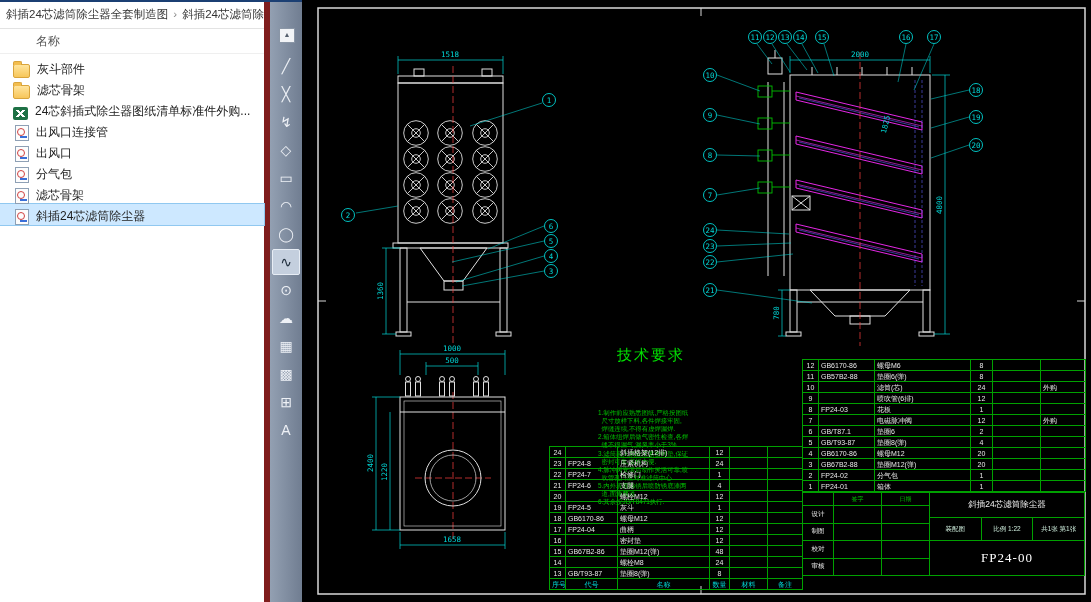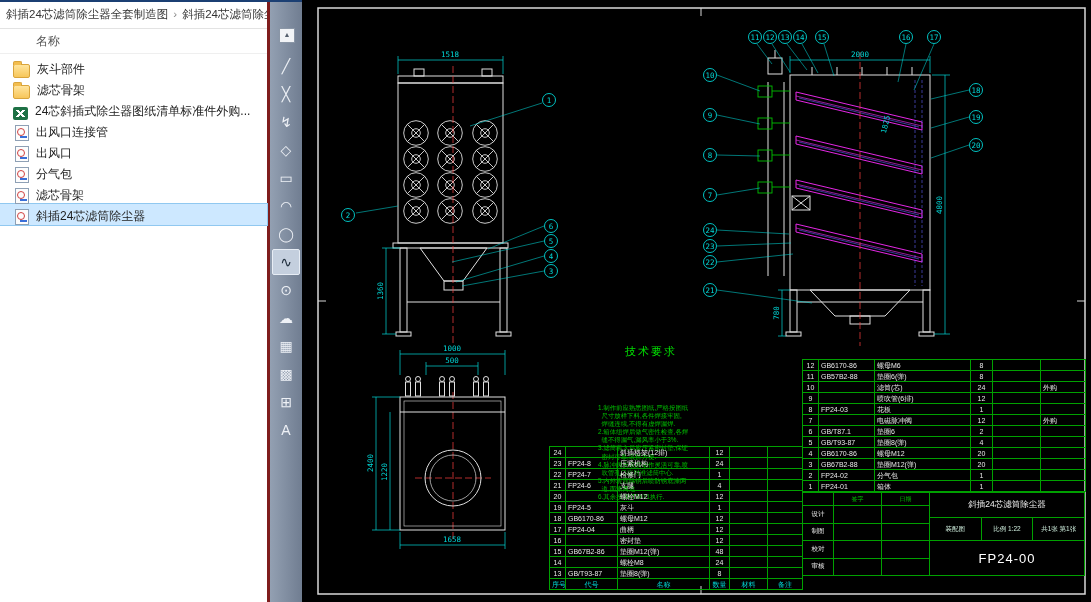--- a/index.html
+++ b/index.html
@@ -1,21 +1,21 @@
 <!DOCTYPE html>
 <html><head>
 <meta charset="utf-8">
 <style>
   html,body{margin:0;padding:0}
   body{width:1091px;height:602px;position:relative;background:#000;overflow:hidden;
        font-family:"Liberation Sans",sans-serif;}
 
   
   .explorer{position:absolute;left:0;top:0;width:270px;height:602px;background:#fff;
-            border-right:3px solid #7f1d1d;box-sizing:border-box}
+            border-right:6px solid #7f1d1d;box-sizing:border-box}
   .top-edge{position:absolute;left:0;top:0;width:302px;height:2px;background:#1b3f73;z-index:5}
   .breadcrumb{height:28px;border-bottom:1px solid #e3e3e3;display:flex;align-items:center;
               padding:0 6px;font-size:11.5px;color:#333;gap:5px;white-space:nowrap;overflow:hidden}
   .crumb{cursor:default}
   .crumb-sep{color:#888}
   .col-header{height:24px;display:flex;align-items:center;padding-left:36px;font-size:12px;
               color:#555;border-bottom:1px solid #efefef}
   .file-list{padding-top:3px}
   .file-row{display:flex;align-items:flex-end;gap:7px;height:21px;padding-left:13px;
             font-size:12px;color:#222;white-space:nowrap;overflow:hidden}
@@ -47,21 +47,21 @@
 
   
   .canvas{position:absolute;left:302px;top:0;width:789px;height:602px;background:#000;overflow:hidden}
   .cad{position:absolute;left:0;top:0}
   .blc{stroke:#00d8d8;fill:none;stroke-width:0.9}
   .blt{fill:#00d8d8;font-size:7.5px;text-anchor:middle;font-family:"DejaVu Sans Mono",monospace}
   .dimtxt{fill:#00d8d8;font-size:7.5px;text-anchor:middle;font-family:"DejaVu Sans Mono",monospace}
 
   .tech{position:absolute;left:296px;top:329px;width:106px;color:#00c400;font-size:6.4px;
         line-height:1.27;white-space:pre}
-  .tech-title{color:#00e000;font-size:11px;text-align:center;margin-bottom:4px;letter-spacing:2px;white-space:normal}
+  .tech-title{color:#00e000;font-size:15px;text-align:center;margin-bottom:4px;letter-spacing:2px;white-space:normal}
 
   table.parts{position:absolute;border-collapse:collapse;table-layout:fixed;background:transparent}
   table.parts td{border:1px solid #00a000;color:#e8e8e8;font-size:7px;line-height:9px;height:10px;
                  padding:0 2px;overflow:hidden;white-space:nowrap}
   table.parts .c-no,table.parts .c-qty{text-align:center}
   table.parts tbody.hdr td{color:#00d8d8;text-align:center}
   #table-upper{left:500px;top:359px;width:283px}
   #table-lower{left:247px;top:446px;width:253px}
 
   .tblock{position:absolute;left:500px;top:492px;width:283px;height:84px;border:1px solid #00a000;
@@ -77,21 +77,21 @@
   .sig-label{width:30px;border-right:1px solid #00a000;display:flex;align-items:center;justify-content:center}
   .sig-cell{flex:1;border-right:1px solid #00a000}
   .sig-cell:last-child{border-right:none}
   .tb-right{flex:1;display:flex;flex-direction:column}
   .tb-name{height:24px;border-bottom:1px solid #00a000;display:flex;align-items:center;
            justify-content:center;font-size:8.5px;color:#eee}
   .tb-mid{height:22px;border-bottom:1px solid #00a000;display:flex;font-size:6.5px;color:#cfeedd}
   .tb-cell{flex:1;border-right:1px solid #00a000;display:flex;align-items:center;justify-content:center}
   .tb-cell:last-child{border-right:none}
   .tb-no{flex:1;display:flex;align-items:center;justify-content:center;font-size:13px;color:#fff;
-         letter-spacing:1px;font-family:Liberation Sans, sans-serif}
+         letter-spacing:1px;font-family:Liberation Serif, serif}
 </style>
 </head>
 <body>
 
 <div class="top-edge"></div>
 
 <div class="explorer">
   <div class="breadcrumb">
     <span class="crumb">斜插24芯滤筒除尘器全套制造图</span>
     <span class="crumb-sep">›</span>

